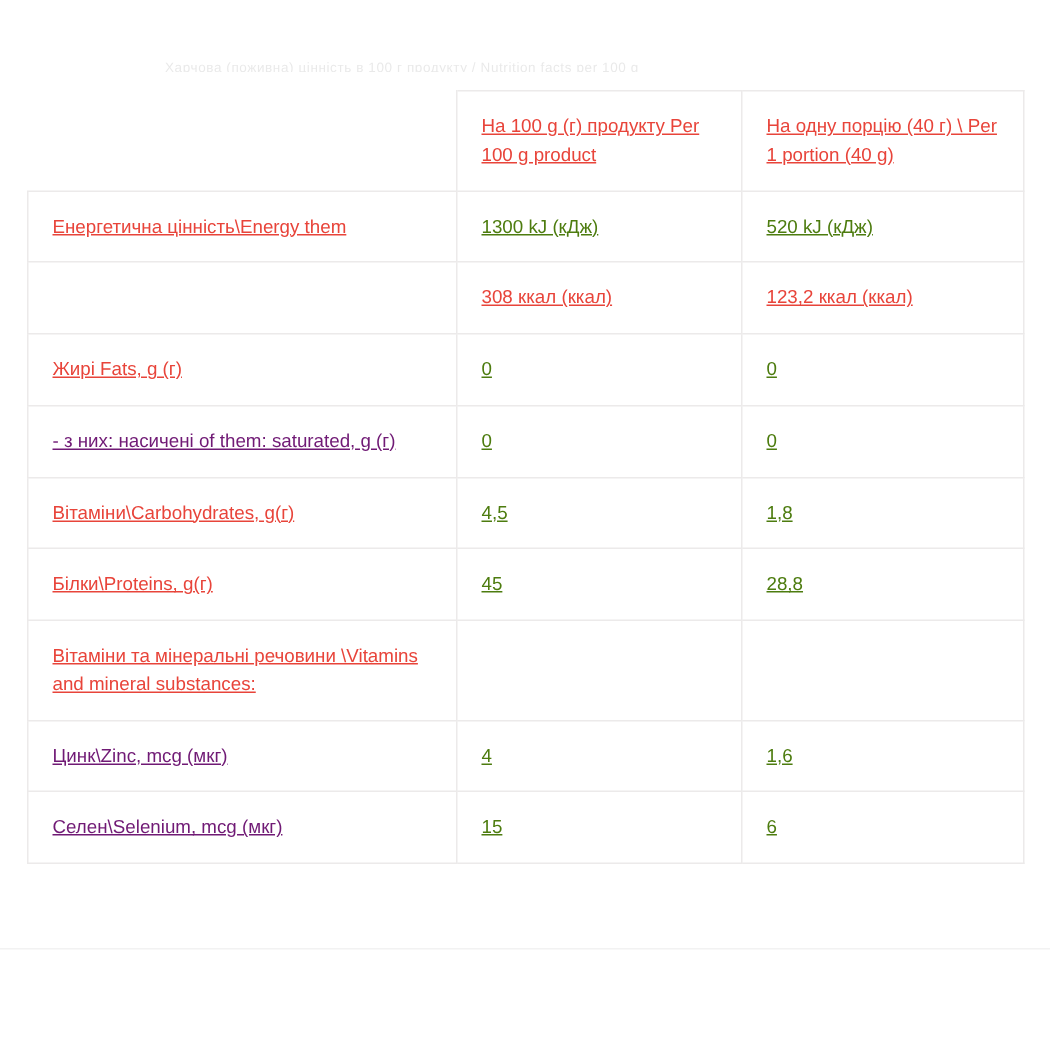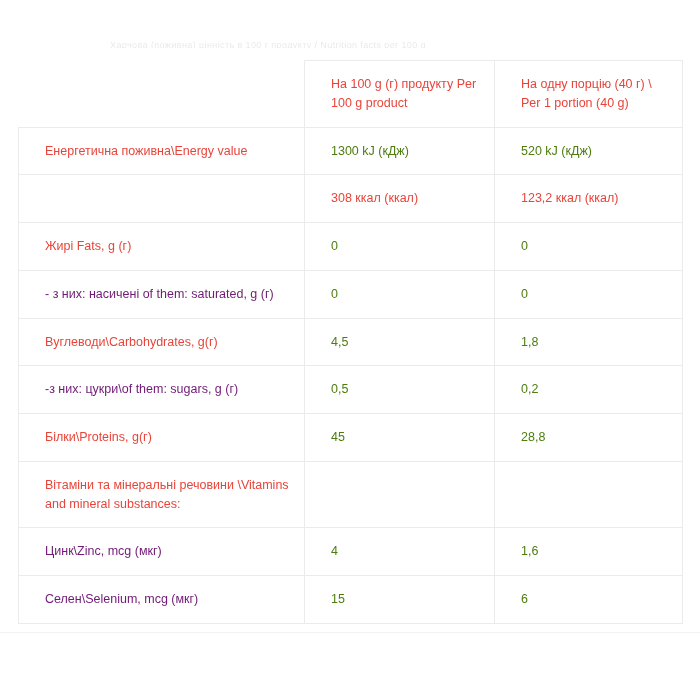--- a/index.html
+++ b/index.html
@@ -37,24 +37,25 @@
     width: 664px;
   }
   table.nutrition {
     border-collapse: collapse;
     width: 664px;
     table-layout: fixed;
     background: #ffffff;
   }
   table.nutrition td {
     border: 1px solid #eceaea;
-    padding: 14px 12px 14px 26px;
+    padding: 14px 12px 14px 16px;
     vertical-align: top;
     font-size: 12.5px;
     line-height: 1.5;
+    text-decoration: underline;
   }
   col.c1 { width: 286px; }
   col.c2 { width: 190px; }
   col.c3 { width: 188px; }
 
   .hdr td {
     color: #e8443a;
     font-size: 12.5px;
     line-height: 1.55;
     padding-top: 14px;
@@ -103,21 +104,21 @@
           <col class="c3">
       </colgroup>
       <tbody>
         <tr class="hdr">
           <td class="empty"></td>
           <td>На 100 g (г) продукту Per 100 g product</td>
           <td>На одну порцію (40 г) \ Per 1 portion (40 g)</td>
         </tr>
 
         <tr>
-          <td class="label-red">Енергетична поживна\Energy value</td>
+          <td class="label-red">Енергетична цінність\Energy them</td>
           <td class="val">1300 kJ (кДж)</td>
           <td class="val">520 kJ (кДж)</td>
         </tr>
 
         <tr>
           <td class="label-red"></td>
           <td class="label-red">308 ккал (ккал)</td>
           <td class="label-red">123,2 ккал (ккал)</td>
         </tr>
 
@@ -127,30 +128,25 @@
           <td class="val">0</td>
         </tr>
 
         <tr>
           <td class="label-grey">- з них: насичені of them: saturated, g (г)</td>
           <td class="val">0</td>
           <td class="val">0</td>
         </tr>
 
         <tr>
-          <td class="label-red">Вуглеводи\Carbohydrates, g(г)</td>
+          <td class="label-red">Вітаміни\Carbohydrates, g(г)</td>
           <td class="val">4,5</td>
           <td class="val">1,8</td>
         </tr>
 
-        <tr>
-          <td class="label-grey">-з них: цукри\of them: sugars, g (г)</td>
-          <td class="val">0,5</td>
-          <td class="val">0,2</td>
-        </tr>
 
         <tr>
           <td class="label-red">Білки\Proteins, g(г)</td>
           <td class="val">45</td>
           <td class="val">28,8</td>
         </tr>
 
 
         <tr class="tall">
           <td class="label-red">Вітаміни та мінеральні речовини \Vitamins and mineral substances:</td>

